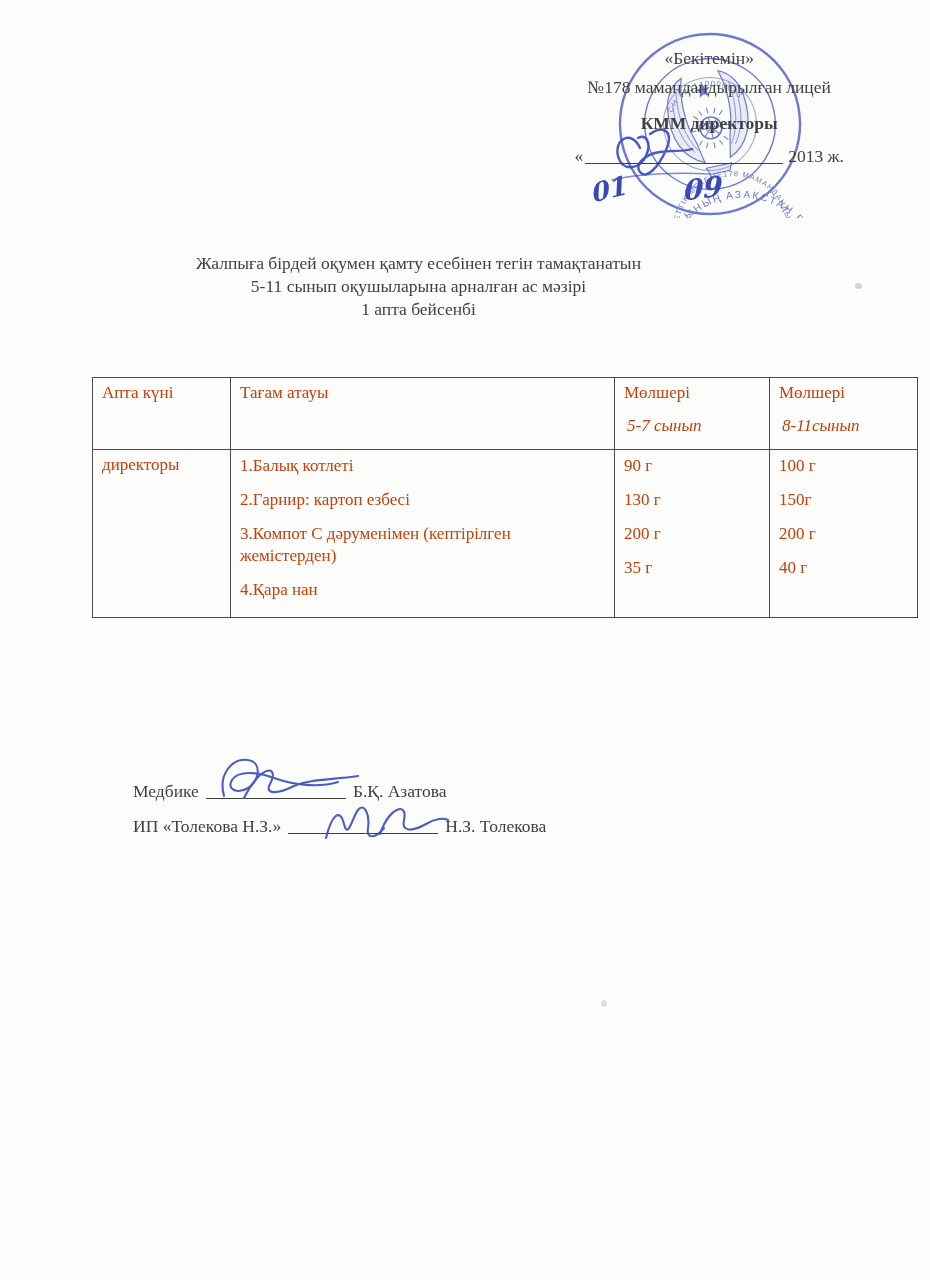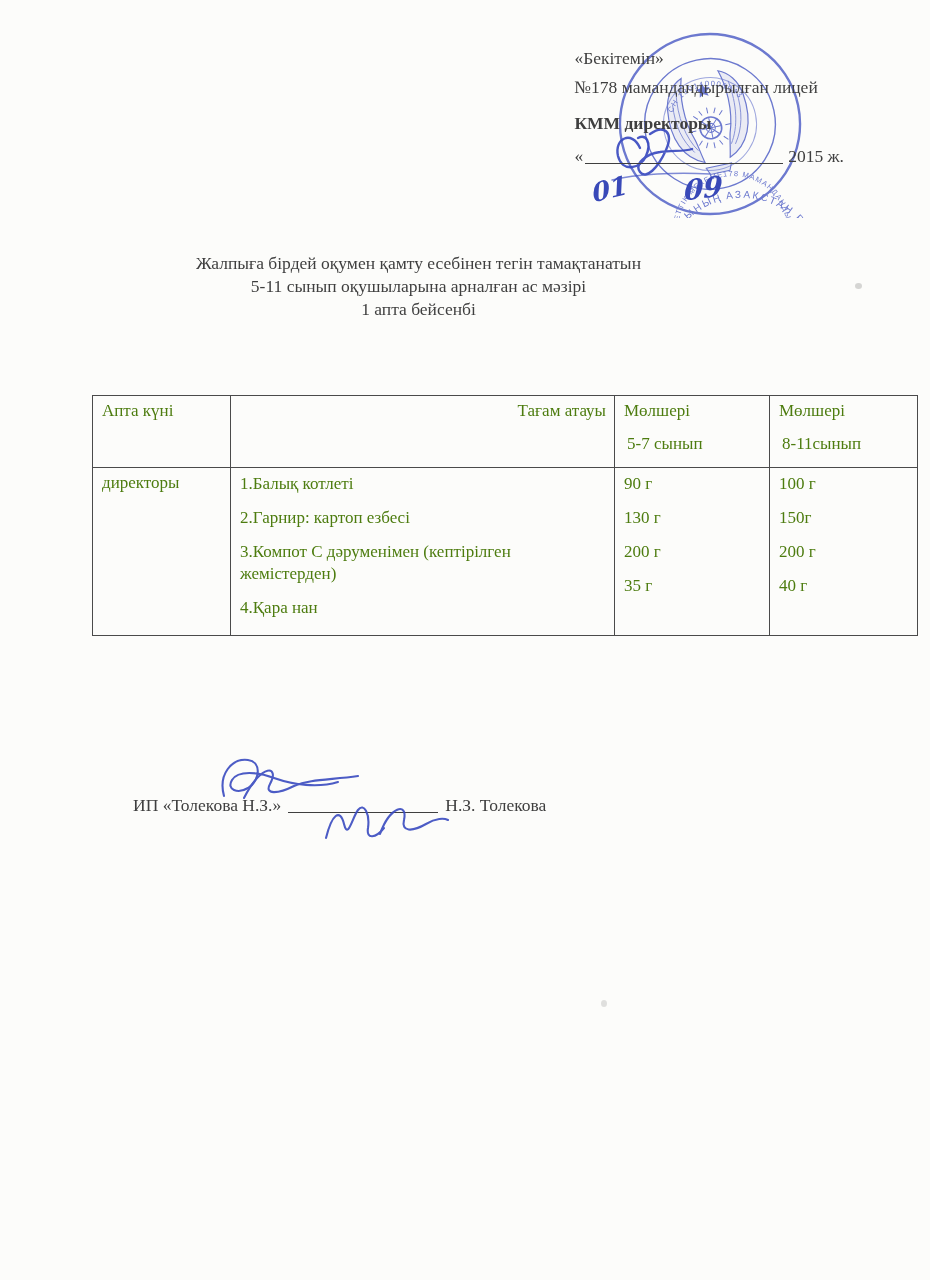--- a/index.html
+++ b/index.html
@@ -21,56 +21,56 @@
   }
   .hw {
     position:absolute; font-family:"DejaVu Serif", serif; font-style:italic;
     color:#3949b8; font-weight:bold;
   }
   .hw-day   { left:592px; top:174px; font-size:26px; transform:rotate(-14deg) skewX(-6deg); }
   .hw-month { left:684px; top:172px; font-size:28px; transform:rotate(-7deg) skewX(-8deg); }
 
   
   .approval {
-    position:absolute; top:48px; right:86px; text-align:left;
+    position:absolute; top:48px; right:86px; text-align:center;
     font-size:17.5px; line-height:20px; white-space:nowrap;
   }
   .approval .ln1 { margin:0 0 9px 0; }
   .approval .ln2 { margin:0 0 16px 0; }
   .approval .ln3 { margin:0 0 13px 0;font-weight:bold; }
   .approval .ln4 { margin:0 0 12px 0; }
   .dateline { margin:0; }
   .date-underline {
     display:inline-block; width:198px; height:1px;
     border-bottom:1.6px solid #3f3f3f; margin:0 5px 0 2px; vertical-align:-2px;
   }
 
   
   .doc-title {
     position:absolute; left:0; top:252px; width:837px; text-align:center;
     font-size:17.5px; line-height:23px;
   }
 
   
   table.menu {
-    position:absolute; left:92px; top:395px; width:753px;
+    position:absolute; left:92px; top:377px; width:753px;
     border-collapse:collapse; table-layout:fixed;
-    font-size:17px; color:#4d7c0f;
+    font-size:17px; color:#c2410c;
   }
   table.menu td {
     border:1.6px solid #4a4a4a; vertical-align:top; padding:5px 8px 4px 9px;
   }
   td.c-day  { width:120px; }
   td.c-dish { width:366px; }
   td.c-p57  { width:137px; }
   td.c-p811 { width:130px; }
   tr.hdr td { height:62px; }
   tr.bdy td { height:148px; }
-  .hdr .c-dish { text-align:right; }
-  .sub { margin-top:13px; padding-left:3px; }
+  .hdr .c-dish { text-align:left; }
+  .sub { margin-top:13px; padding-left:3px;font-style:italic; }
   p.mi { margin:0 0 12px 0; line-height:22px; }
   p.pv { margin:0 0 12px 0; line-height:22px; }
 
   
   .footer {
     position:absolute; left:133px; top:781px; font-size:17.5px; line-height:21px;
     white-space:nowrap;
   }
   .f-row2 { margin-top:14px; }
   .sig-underline {
@@ -146,21 +146,21 @@
     </g>
   </svg>
 
   <div class="hw hw-day">01</div>
   <div class="hw hw-month">09</div>
 
   <div class="approval">
     <p class="ln1">«Бекітемін»</p>
     <p class="ln2">№178 мамандандырылған лицей</p>
     <p class="ln3">КММ директоры</p>
-    <p class="dateline"><span>«</span><span class="date-underline"></span><span>2015 ж.</span></p>
+    <p class="dateline"><span>«</span><span class="date-underline"></span><span>2013 ж.</span></p>
   </div>
 
   <div class="doc-title">
     <div>Жалпыға бірдей оқумен қамту есебінен тегін тамақтанатын</div>
     <div>5-11 сынып оқушыларына арналған ас мәзірі</div>
     <div>1 апта бейсенбі</div>
   </div>
 
   <table class="menu">
     <tbody>
@@ -194,20 +194,21 @@
         <p class="pv">100 г</p>
         <p class="pv">150г</p>
         <p class="pv">200 г</p>
         <p class="pv">40 г</p>
       </td>
     </tr>
   </tbody>
     </table>
 
   <div class="footer">
+    <div class="f-row1"><span>Медбике</span><span class="sig-underline u1"></span><span>Б.Қ. Азатова</span></div>
     <div class="f-row2"><span>ИП «Толекова Н.З.»</span><span class="sig-underline u2"></span><span>Н.З. Толекова</span></div>
   </div>
 
   <svg class="nurse-sig" viewBox="0 0 155 52">
     <g class="blue-stroke" stroke-width="2.1" opacity=".9">
       <path d="M14,44 C8,22 22,6 38,8 C52,10 50,28 38,36 C28,42 16,38 22,28 C28,18 48,20 64,26 C84,33 108,36 128,30"></path>
       <path d="M34,46 C52,10 70,14 60,32 C54,43 68,42 84,34 C100,27 120,28 148,24"></path>
     </g>
   </svg>
   <svg class="ip-sig" viewBox="0 0 132 46">

